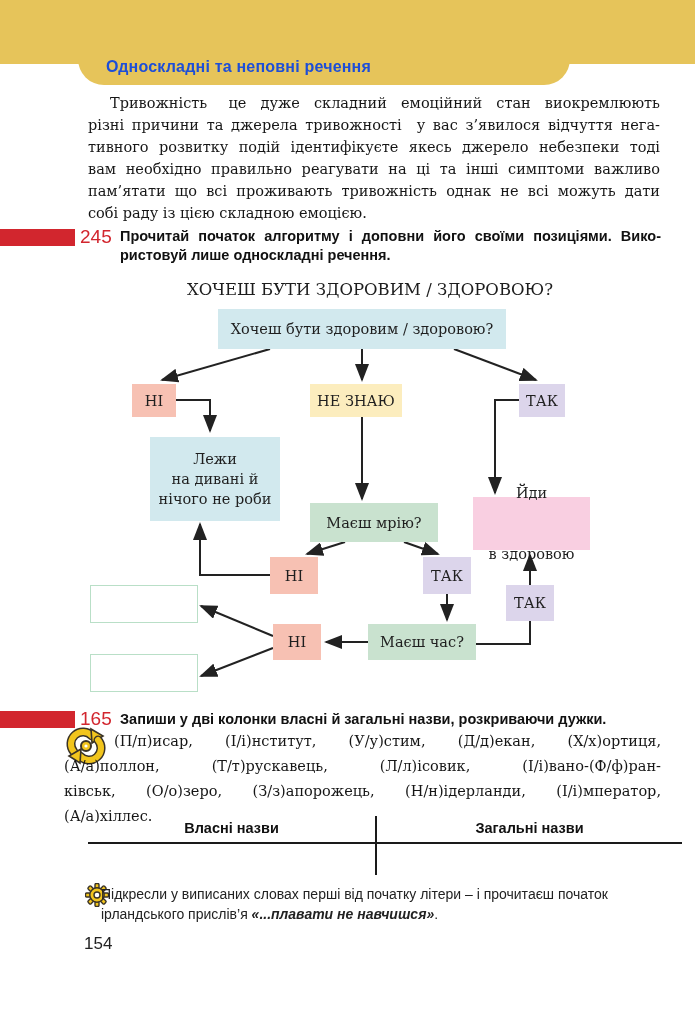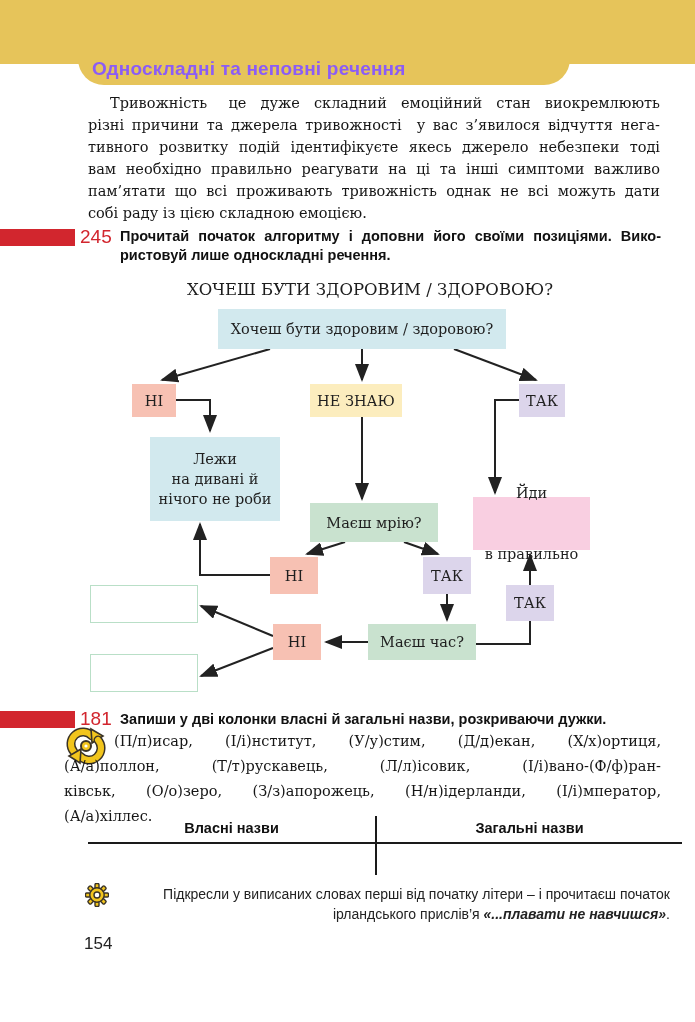--- a/index.html
+++ b/index.html
@@ -4,21 +4,21 @@
 <style>
   html,body{margin:0;padding:0;background:#ffffff;}
   .page{position:relative;width:695px;height:1022px;background:#fff;overflow:hidden;
         font-family:"Liberation Sans",sans-serif;color:#1a1a1a;}
   .abs{position:absolute;}
 
   
   .band{left:0;top:0;width:695px;height:64px;background:#e6c45a;}
   .tab{left:78px;top:0;width:492px;height:85px;background:#e6c45a;
        border-bottom-left-radius:26px;border-bottom-right-radius:26px;}
-  .tab-label{left:92px;top:58px;font-size:19px;font-weight:600;color:#8b5cf6;letter-spacing:.2px;}
+  .tab-label{left:106px;top:58px;font-size:16px;font-weight:600;color:#1d4ed8;letter-spacing:.2px;}
 
   
   .serif{font-family:"DejaVu Serif",serif;color:#161616;}
   .para{width:572px;font-size:14.5px;line-height:22px;}
   .jline{text-align:justify;text-align-last:justify;}
   .lline{text-align:left;}
   .indent{text-indent:22px;}
 
   
   .redbar{left:0;width:75px;height:17px;background:#d2262e;}
@@ -36,21 +36,21 @@
 
   
   .wordlist{left:64px;top:729px;width:597px;font-size:14.5px;line-height:25px;}
   .wl-first{text-indent:50px;}
 
   
   .tbl-hline{left:88px;top:842px;width:594px;height:2px;background:#1a1a1a;}
   .tbl-vline{left:375px;top:816px;width:2px;height:59px;background:#1a1a1a;}
   .tbl-h{top:820px;font-size:14.5px;font-weight:bold;text-align:center;color:#111;}
 
-  .note-text{left:118px;top:884px;width:552px;font-size:14px;line-height:20px;color:#222;text-align:right;}
+  .note-text{left:101px;top:884px;width:552px;font-size:14px;line-height:20px;color:#222;}
   .note-quote{font-weight:bold;font-style:italic;}
   .pagenum{left:84px;top:934px;font-size:17px;color:#222;}
 </style>
 </head>
 <body>
 
 <div class="page">
 
   <div class="abs band"></div>
   <div class="abs tab"></div>
@@ -108,36 +108,36 @@
     <div class="abs node" style="left:90px;top:159px;width:130px;height:84px;background:#d2e9ee;flex-direction:column;">
       <span>Лежи</span>
       <span>на дивані й</span>
       <span>нічого не роби</span>
     </div>
 
     <div class="abs node" style="left:250px;top:225px;width:128px;height:39px;background:#c9e2cf;">Маєш мрію?</div>
 
     <div class="abs node" style="left:413px;top:219px;width:117px;height:53px;background:#f9cfe1;flex-direction:column;gap:41px;">
       <span>Йди</span>
-      <span>в правильно</span>
+      <span>в здоровою</span>
     </div>
 
     <div class="abs node" style="left:210px;top:279px;width:48px;height:37px;background:#f7c1b3;">НІ</div>
     <div class="abs node" style="left:363px;top:279px;width:48px;height:37px;background:#dcd5eb;">ТАК</div>
     <div class="abs node" style="left:446px;top:307px;width:48px;height:36px;background:#dcd5eb;">ТАК</div>
 
     <div class="abs node" style="left:308px;top:346px;width:108px;height:36px;background:#c9e2cf;">Маєш час?</div>
     <div class="abs node" style="left:213px;top:346px;width:48px;height:36px;background:#f7c1b3;">НІ</div>
 
     <div class="abs slot" style="left:30px;top:307px;width:106px;height:36px;"></div>
     <div class="abs slot" style="left:30px;top:376px;width:106px;height:36px;"></div>
   </div>
 
   <div class="abs redbar" style="top:711px;"></div>
-  <div class="abs exnum" style="left:80px;top:708px;">181</div>
+  <div class="abs exnum" style="left:80px;top:708px;">165</div>
   <div class="abs task" style="left:120px;top:710px;">
     <div class="lline">Запиши у дві колонки власні й загальні назви, розкриваючи дужки.</div>
   </div>
 
   <svg class="abs" style="left:65px;top:726px;" width="44" height="40" viewBox="0 0 44 40">
     <g fill="none">
       <path d="M 9,26 A 12,12 0 0 1 27,10" stroke="#3a3327" stroke-width="9" stroke-linecap="round"></path>
       <path d="M 9,26 A 12,12 0 0 1 27,10" stroke="#f2c51d" stroke-width="6" stroke-linecap="round"></path>
       <path d="M 26,3 L 38,10 L 27,17 Z" fill="#f2c51d" stroke="#3a3327" stroke-width="1.6"></path>
       <path d="M 33,14 A 12,12 0 0 1 15,30" stroke="#3a3327" stroke-width="9" stroke-linecap="round"></path>

